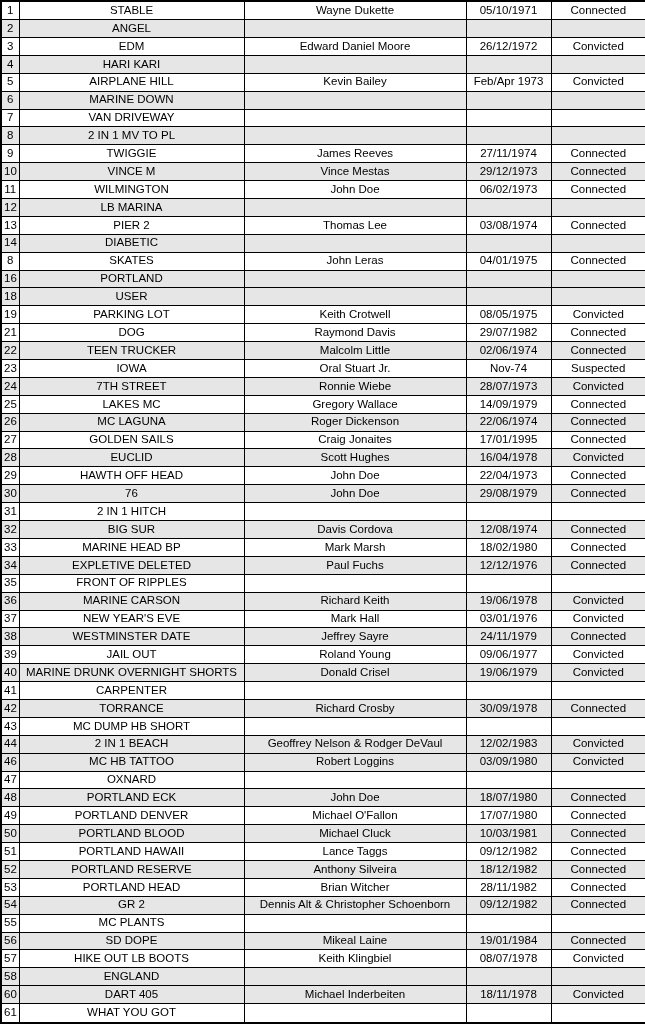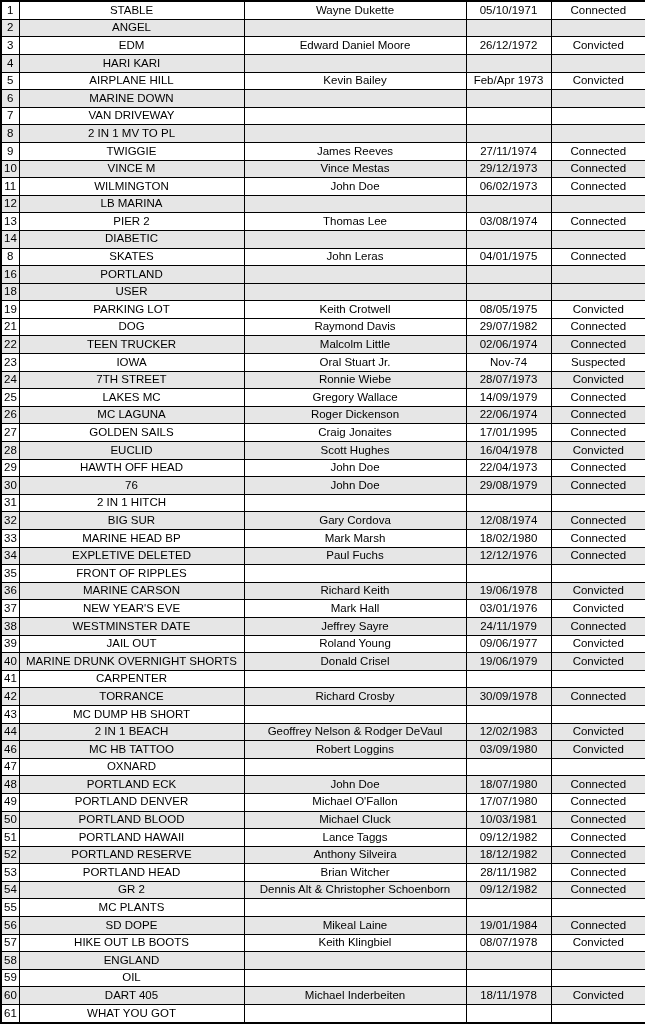--- a/index.html
+++ b/index.html
@@ -248,21 +248,21 @@
       <tr class="row-odd">
         <td>31</td>
         <td>2 IN 1 HITCH</td>
         <td></td>
         <td></td>
         <td></td>
       </tr>
       <tr class="row-even">
         <td>32</td>
         <td>BIG SUR</td>
-        <td>Gary Cordova</td>
+        <td>Davis Cordova</td>
         <td>12/08/1974</td>
         <td>Connected</td>
       </tr>
       <tr class="row-odd">
         <td>33</td>
         <td>MARINE HEAD BP</td>
         <td>Mark Marsh</td>
         <td>18/02/1980</td>
         <td>Connected</td>
       </tr>
@@ -427,27 +427,20 @@
         <td>08/07/1978</td>
         <td>Convicted</td>
       </tr>
       <tr class="row-even">
         <td>58</td>
         <td>ENGLAND</td>
         <td></td>
         <td></td>
         <td></td>
       </tr>
-      <tr class="row-odd">
-        <td>59</td>
-        <td>OIL</td>
-        <td></td>
-        <td></td>
-        <td></td>
-      </tr>
       <tr class="row-even">
         <td>60</td>
         <td>DART 405</td>
         <td>Michael Inderbeiten</td>
         <td>18/11/1978</td>
         <td>Convicted</td>
       </tr>
       <tr class="row-odd">
         <td>61</td>
         <td>WHAT YOU GOT</td>

